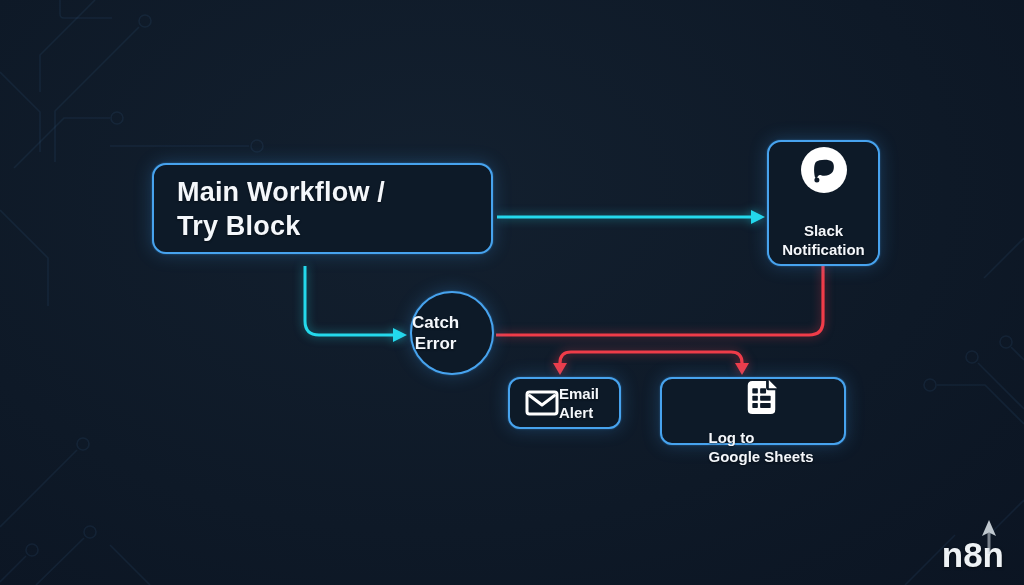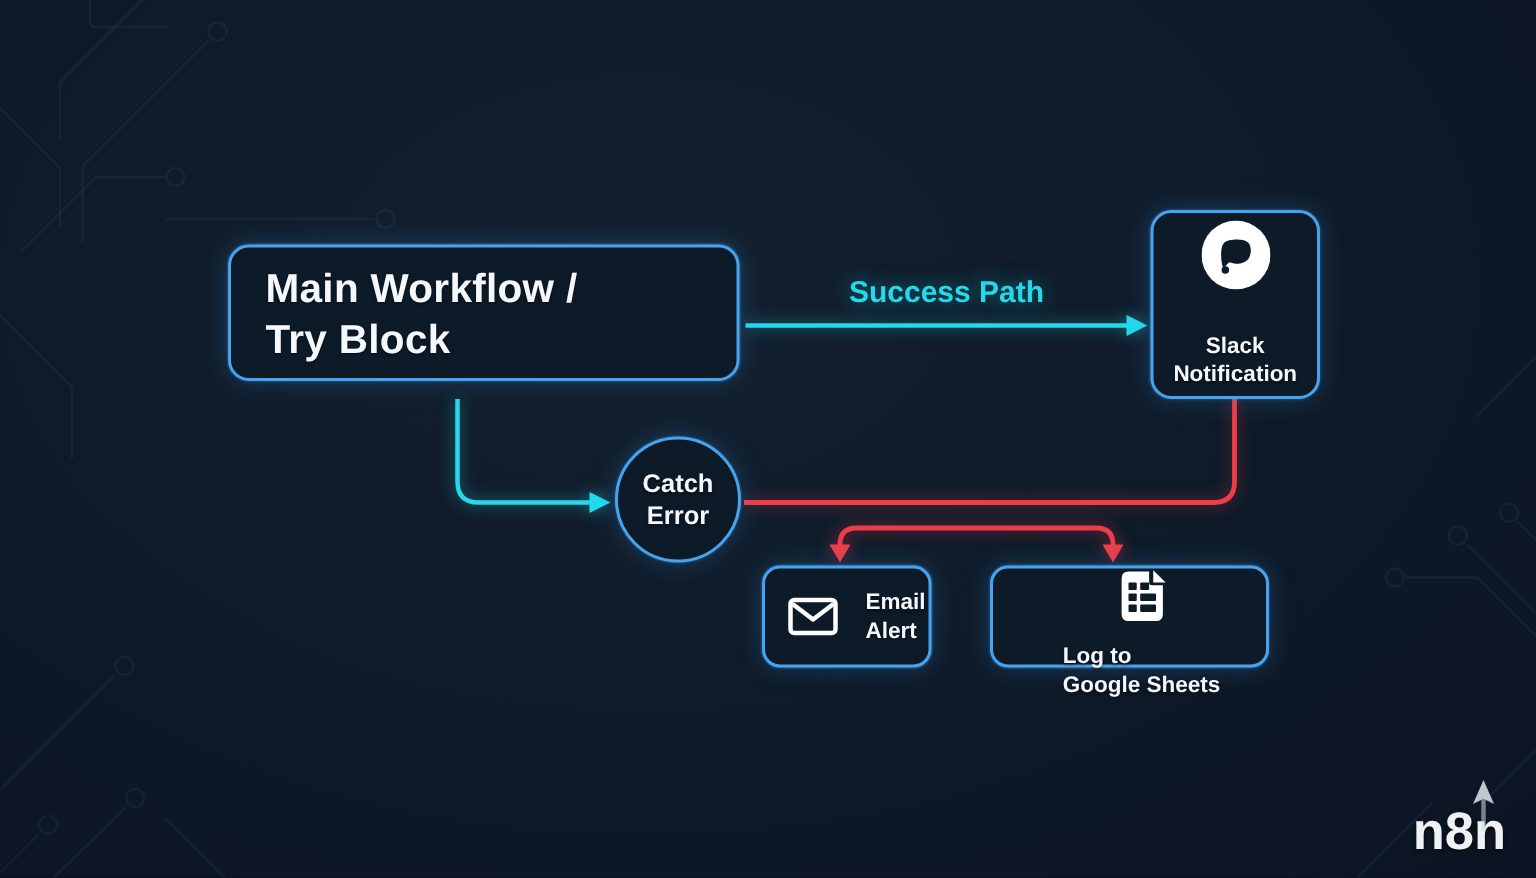--- a/index.html
+++ b/index.html
@@ -39,26 +39,26 @@
     display:flex;align-items:center;padding-left:23px;
   }
   #main-node .node-label{font-size:27px;line-height:34px;font-weight:600;letter-spacing:.2px;}
   #slack-node{
     left:767px;top:140px;width:113px;height:126px;border-radius:14px;
     display:flex;flex-direction:column;align-items:center;justify-content:center;gap:28px;
   }
   #slack-node .node-label{font-size:15px;line-height:19px;font-weight:600;text-align:center;}
   #catch-node{
     left:410px;top:291px;width:84px;height:84px;border-radius:50%;
-    display:flex;align-items:center;justify-content:center;
+    display:flex;align-items:center;
   }
   #catch-node .node-label{font-size:17px;line-height:21px;font-weight:600;text-align:center;}
   #email-node{
-    left:508px;top:377px;width:113px;height:68px;border-radius:12px;
-    display:flex;align-items:center;gap:18px;padding-left:15px;
+    left:508px;top:377px;width:113px;height:52px;border-radius:12px;
+    display:flex;align-items:center;gap:0;padding-left:15px;
   }
   #sheets-node{
     left:660px;top:377px;width:186px;height:68px;border-radius:12px;
     display:flex;align-items:center;gap:12px;padding-left:16px;flex-direction:column;
   }
   #email-node .node-label,#sheets-node .node-label{font-size:15px;line-height:19px;font-weight:600;}
   .edge-label{
     position:absolute;z-index:2;text-align:center;font-weight:600;
   }
   #success-label{
@@ -130,21 +130,20 @@
       <polygon id="fanout-arrow-email" points="560,375 553,363 567,363" fill="#ef3c49"></polygon>
       <polygon id="fanout-arrow-sheets" points="742,375 735,363 749,363" fill="#ef3c49"></polygon>
     </g>
   </svg>
 
   <div id="main-node" class="node">
     <div class="node-label">Main Workflow /
 Try Block</div>
   </div>
 
-  <div id="success-label" class="edge-label">Success Path</div>
 
   <div id="slack-node" class="node">
     <svg class="icon" width="46" height="46" viewBox="0 0 44 44">
       <circle cx="22" cy="22" r="22" fill="#ffffff"></circle>
       <path d="M14.5 14.2 C17 11.8 26.5 11.4 29.5 13.8 C32.2 16 31.8 21.4 30.2 24
                C28.2 27.2 22.5 28.4 19.2 27 C18.2 26.6 17.2 26.7 16.6 27.5
                L15.3 29.2 C14.7 30 13.5 29.8 13.3 28.8 C12.7 26.4 12.3 22.6 12.6 19.6
                C12.8 17.4 13.3 15.3 14.5 14.2 Z" fill="#0d1a28"></path>
       <circle cx="15.2" cy="31.6" r="2.4" fill="#0d1a28"></circle>
     </svg>

